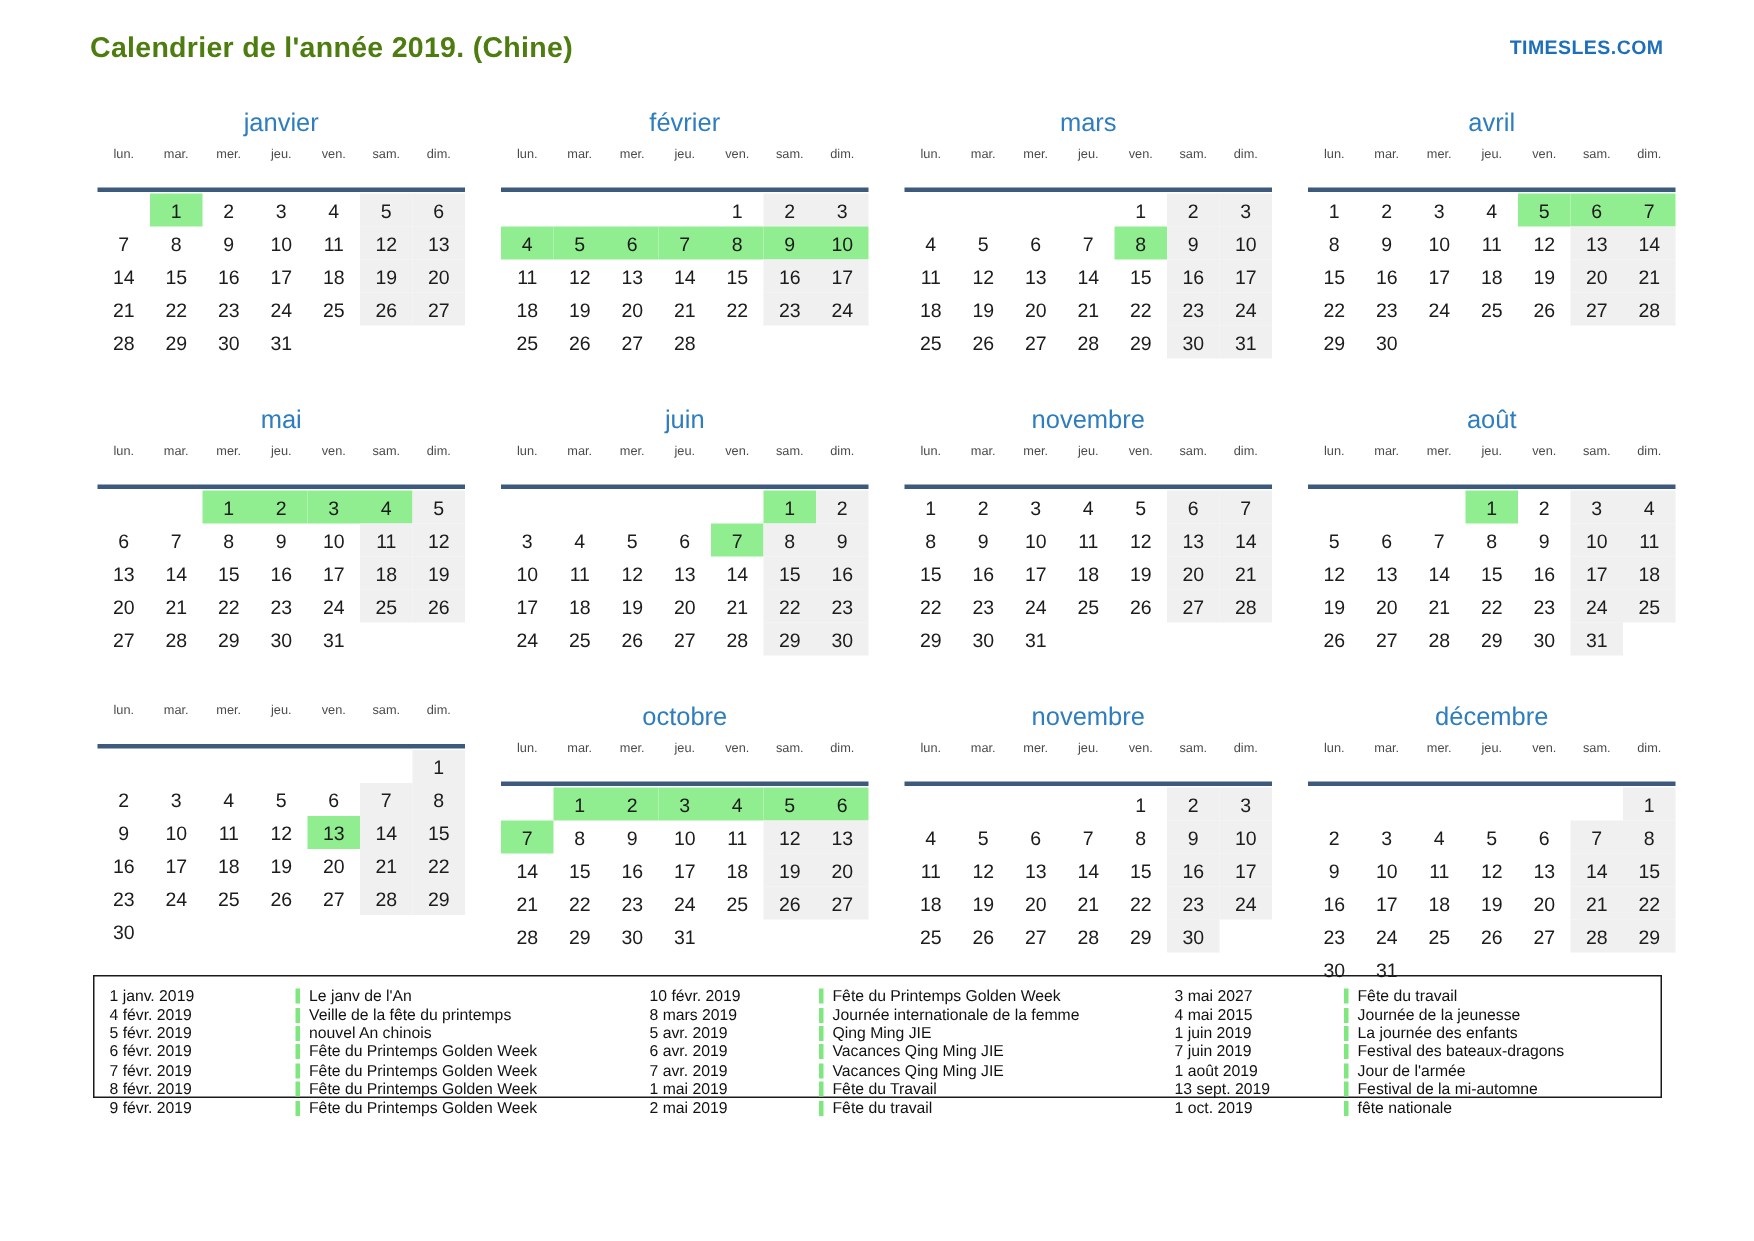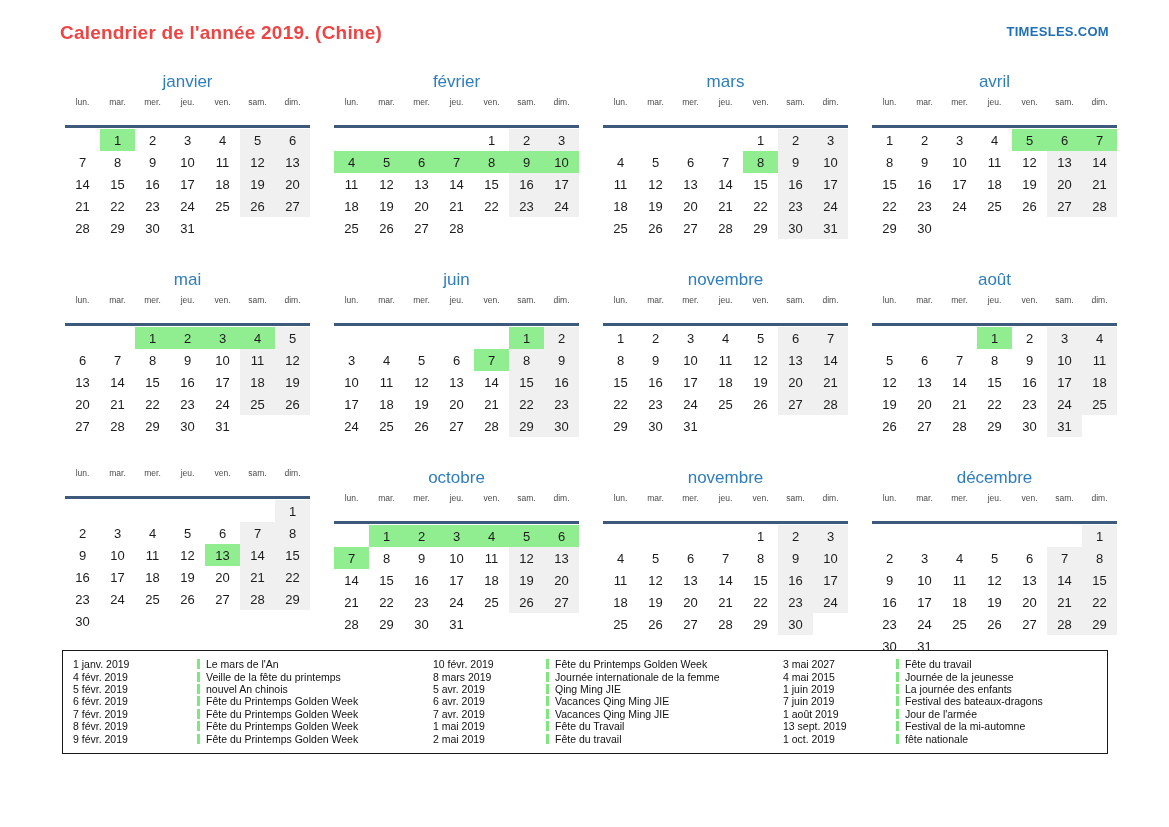--- a/index.html
+++ b/index.html
@@ -13,21 +13,21 @@
   *{box-sizing:border-box;}
   html,body{margin:0;padding:0;background:#ffffff;}
   body{
     width:1169px;height:827px;
     font-family:"Liberation Sans","DejaVu Sans",sans-serif;
     color:#1c1c1c;position:relative;overflow:hidden;
   }
   .page{padding:18px 60px 0 60px;}
   .topbar{display:flex;justify-content:space-between;align-items:flex-start;}
   .page-title{
-    font-size:19px;font-weight:700;color:#ef4444;margin:4px 0 0 0;letter-spacing:.2px;
+    font-size:19px;font-weight:700;color:#4d7c0f;margin:4px 0 0 0;letter-spacing:.2px;
   }
   .site-link{
     font-size:13px;font-weight:600;color:var(--site-link);
     text-decoration:none;margin-top:6px;letter-spacing:.3px;
   }
   .months-grid{
     margin-top:28px;margin-left:5px;
     display:grid;grid-template-columns:repeat(4,245px);
     column-gap:20px;row-gap:0;gap:24px;
   }
@@ -48,21 +48,21 @@
     margin-top:1px;
   }
   .day-cell{
     height:22px;display:flex;align-items:center;justify-content:center;
     font-size:13px;color:#1c1c1c;
   }
   .day-cell.weekend{background:var(--weekend);}
   .day-cell.holiday{background:var(--holiday);}
   .legend-box{
     margin-left:2px;margin-top:8px;
-    width:1046px;height:104px;
+    width:1046px;height:82px;
     border:1.5px solid #1a1a1a;
     padding:7px 8px 6px 8px;
   }
   .legend-grid{
     display:grid;
     grid-template-columns:126px 234px 115px 235px 115px 1fr;
     grid-auto-rows:12.4px;
     font-size:10.5px;color:#111;
   }
   .legend-date{display:flex;align-items:center;padding-left:2px;}
@@ -682,21 +682,21 @@
           <div class="day-cell"></div>
         </div>
       </div>
     </div>
 
   <div class="legend-box">
     <div class="legend-grid">
         <div class="legend-date">1 janv. 2019</div>
         <div class="legend-label">
           <span class="holiday-marker"></span>
-          <span>Le mars de l'An</span>
+          <span>Le janv de l'An</span>
         </div>
         <div class="legend-date">10 févr. 2019</div>
         <div class="legend-label">
           <span class="holiday-marker"></span>
           <span>Fête du Printemps Golden Week</span>
         </div>
         <div class="legend-date">3 mai 2027</div>
         <div class="legend-label">
           <span class="holiday-marker"></span>
           <span>Fête du travail</span>

